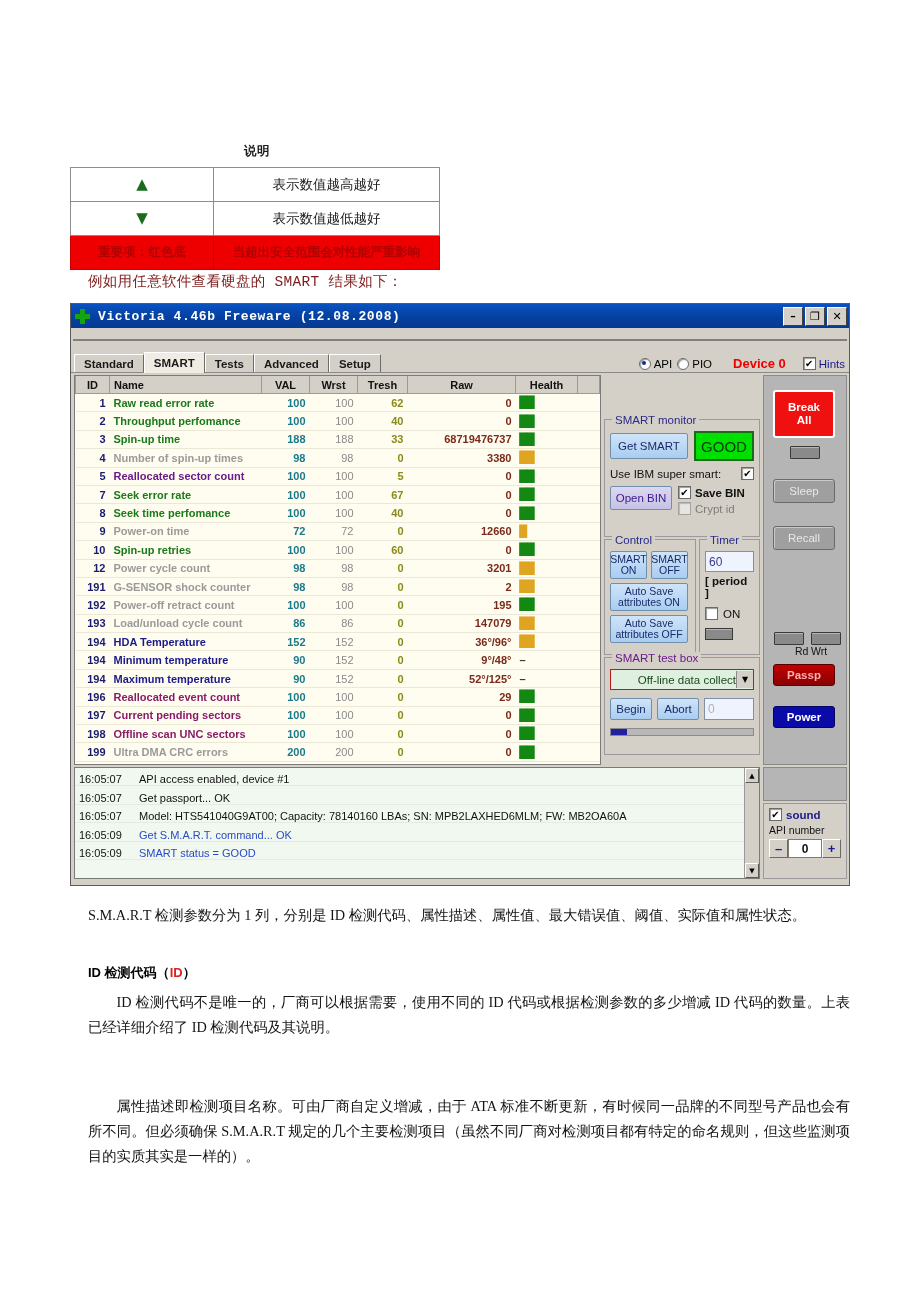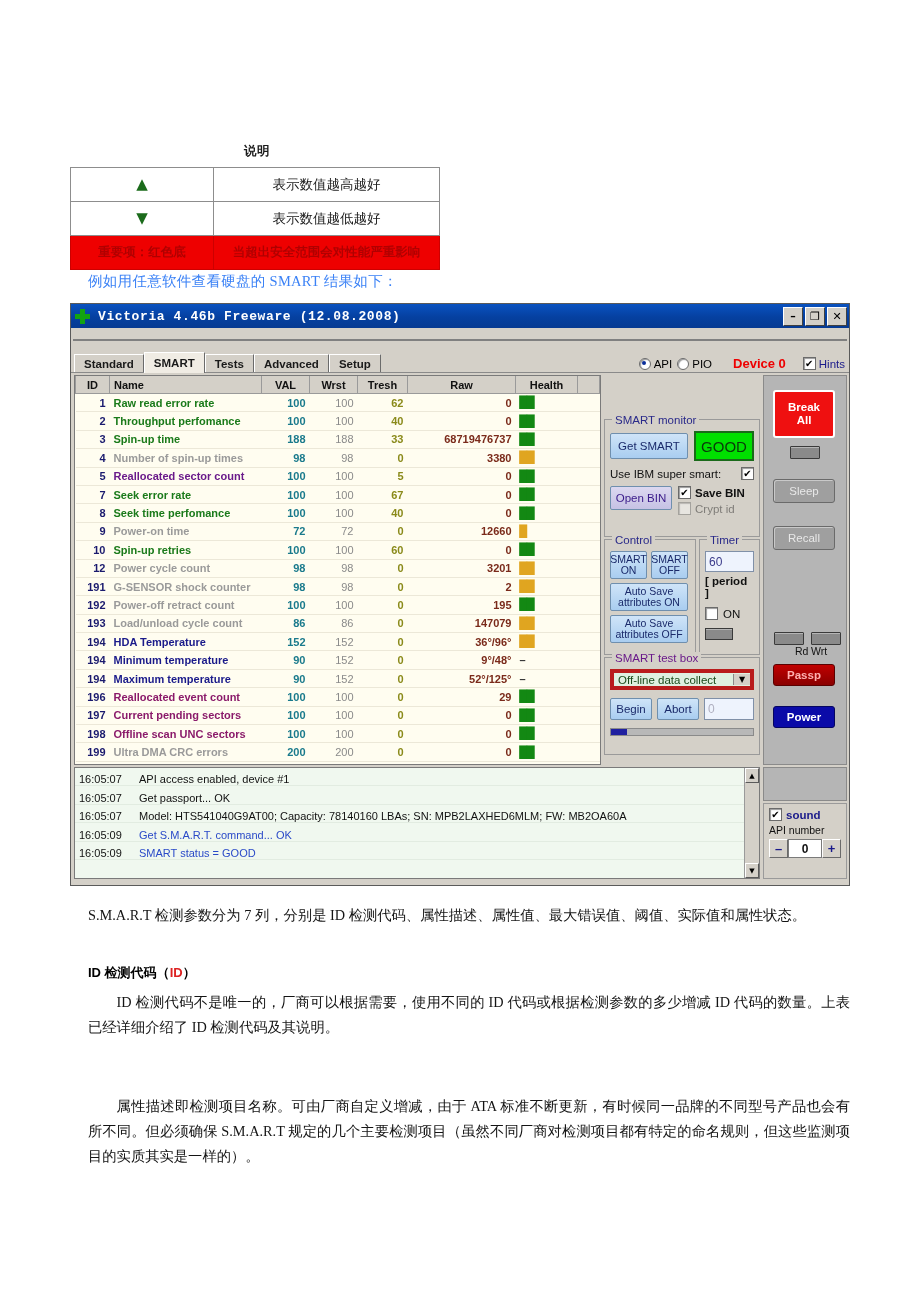--- a/index.html
+++ b/index.html
@@ -16,22 +16,22 @@
     font-size:12.5px;font-weight:bold;color:#1a1a1a;letter-spacing:.5px;}
   .legend{position:absolute;left:70px;top:167px;width:370px;border-collapse:collapse;
     table-layout:fixed;}
   .legend td{border:1px solid #8d8d8d;height:31px;text-align:center;vertical-align:middle;
     font-family:"Liberation Serif",serif;font-size:13.5px;color:#1a1a1a;}
   .legend .c1{width:140px;}
   .legend .arrow{color:#1b6b1b;font-size:15px;line-height:1;font-family:"DejaVu Sans",sans-serif;}
   .legend tr.warn td{background:#ee0000;color:#b00000;font-weight:bold;font-size:12.5px;
     border-color:#cc0000;}
 
-  .intro-line{position:absolute;left:88px;top:272px;font-size:14.5px;color:#3b82f6;
-    font-family:Liberation Serif, serif;letter-spacing:.3px;}
+  .intro-line{position:absolute;left:88px;top:272px;font-size:14.5px;color:#7f1d1d;
+    font-family:Liberation Mono, monospace;letter-spacing:.3px;}
 
   
   .vic{position:absolute;left:70px;top:303px;width:780px;height:583px;
     background:#d4d0c8;border:1px solid #5a5a5a;
     font-family:"Liberation Sans","DejaVu Sans",sans-serif;font-size:11px;color:#000;
     box-sizing:border-box;}
   .titlebar{height:24px;background:#0842a0;
     background:linear-gradient(to bottom,#0a52c0 0%,#0540a0 55%,#063a92 100%);
     display:flex;align-items:center;padding:0 2px 0 4px;}
   .tb-icon{width:15px;height:15px;position:relative;flex:0 0 auto;margin-right:8px;}
@@ -121,22 +121,22 @@
     border-radius:2px;color:#1a2a6a;font-size:11.5px;text-align:center;
     display:flex;align-items:center;justify-content:center;box-sizing:border-box;
     line-height:1.05;}
   .btn.sm{font-size:10.5px;}
   .row{display:flex;gap:6px;align-items:center;}
   .goodbox{background:#00e000;border:2px solid #1a6a1a;color:#0a3a0a;font-weight:normal;
     font-size:15px;display:flex;align-items:center;justify-content:center;}
   .lbl{font-size:11.5px;color:#111;}
   .txtin{background:#eef3fd;border:1px solid #8090a8;color:#3a3a8a;font-size:12px;
     padding:1px 3px;box-sizing:border-box;}
-  .selbox{background:#dff0e0;border:4px solid #b91c1c;display:flex;align-items:center;
-    justify-content:space-between;font-size:11.5px;color:#1a4a1a;padding:1px 0 1px 4px;
+  .selbox{background:#dff0e0;border:1px solid #b91c1c;display:flex;align-items:center;
+    justify-content:flex-end;font-size:11.5px;color:#1a4a1a;padding:1px 0 1px 4px;
     box-sizing:border-box;}
   .selarrow{width:16px;height:100%;background:#d4d0c8;border-left:1px solid #8a8a8a;
     display:flex;align-items:center;justify-content:center;font-size:8px;color:#000;
     font-family:"DejaVu Sans",sans-serif;}
   .progress{height:8px;background:#b8b8b8;border:1px solid #8a8a8a;box-sizing:border-box;}
   .progress > i{display:block;height:100%;background:#2020a0;width:11%;}
 
   
   .farcol{flex:0 0 84px;background:#b5b5b5;border:1px solid #8a8a8a;
     position:relative;box-sizing:border-box;}
@@ -615,21 +615,21 @@
           <div class="spin">
             <span class="mb">–</span>
             <span class="num">0</span>
             <span class="pb">+</span>
           </div>
         </div>
       </div>
     </div>
   </div>
 
-  <div class="prose" style="top:903px">S.M.A.R.T 检测参数分为 7 列，分别是 ID 检测代码、属性描述、属性值、最大错误值、阈值、实际值和属性状态。</div>
+  <div class="prose" style="top:903px">S.M.A.R.T 检测参数分为 1 列，分别是 ID 检测代码、属性描述、属性值、最大错误值、阈值、实际值和属性状态。</div>
 
   <div class="prose h-sec" style="top:960px">
     <span>ID 检测代码（</span><em>ID</em><span>）</span>
   </div>
   <div class="prose indent" style="top:990px">ID 检测代码不是唯一的，厂商可以根据需要，使用不同的 ID 代码或根据检测参数的多少增减 ID 代码的数量。上表已经详细介绍了 ID 检测代码及其说明。</div>
 
   <div class="prose indent" style="top:1094px">属性描述即检测项目名称。可由厂商自定义增减，由于 ATA 标准不断更新，有时候同一品牌的不同型号产品也会有所不同。但必须确保 S.M.A.R.T 规定的几个主要检测项目（虽然不同厂商对检测项目都有特定的命名规则，但这些监测项目的实质其实是一样的）。</div>
 
 </div>
 

